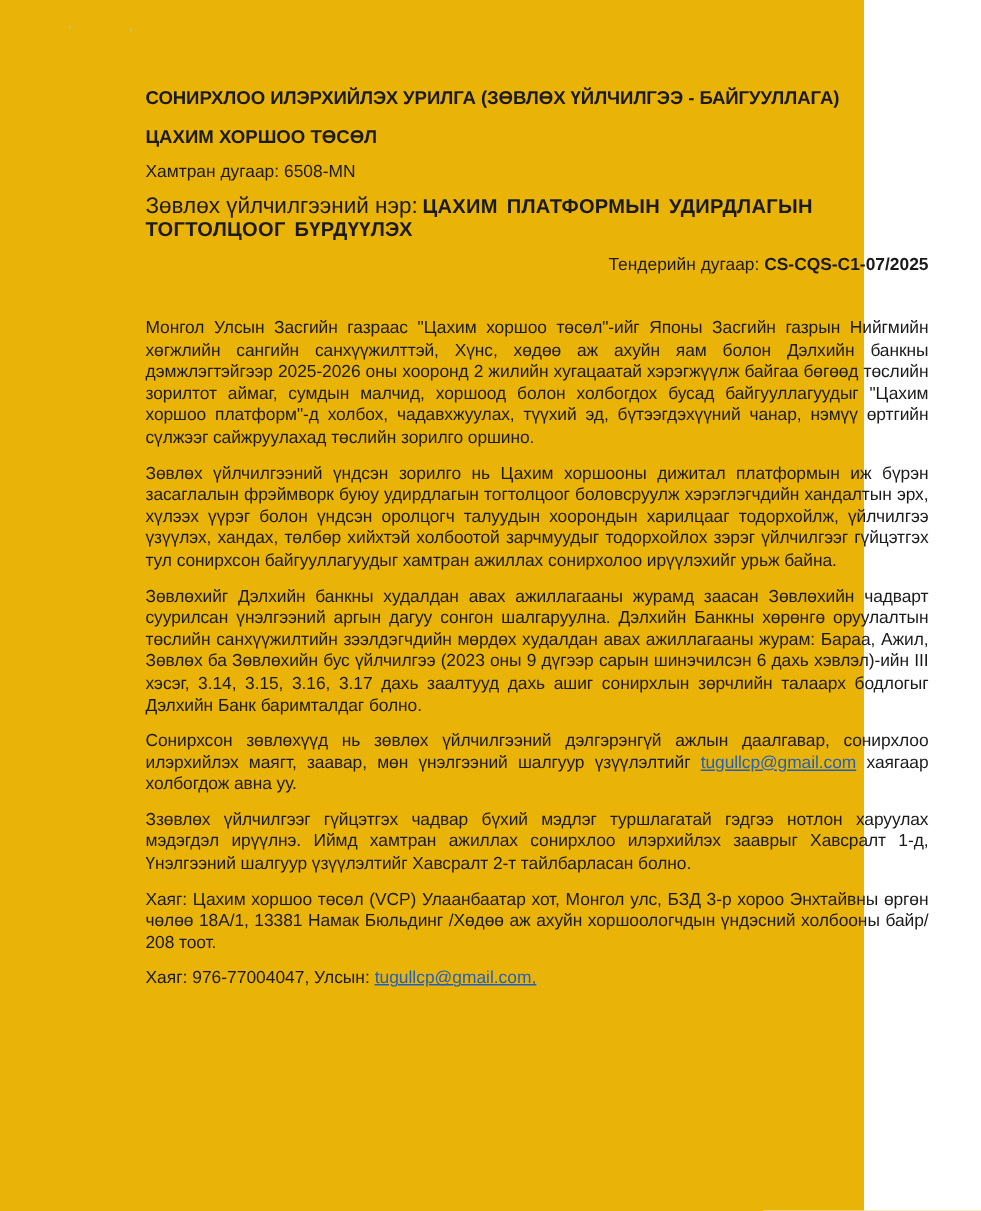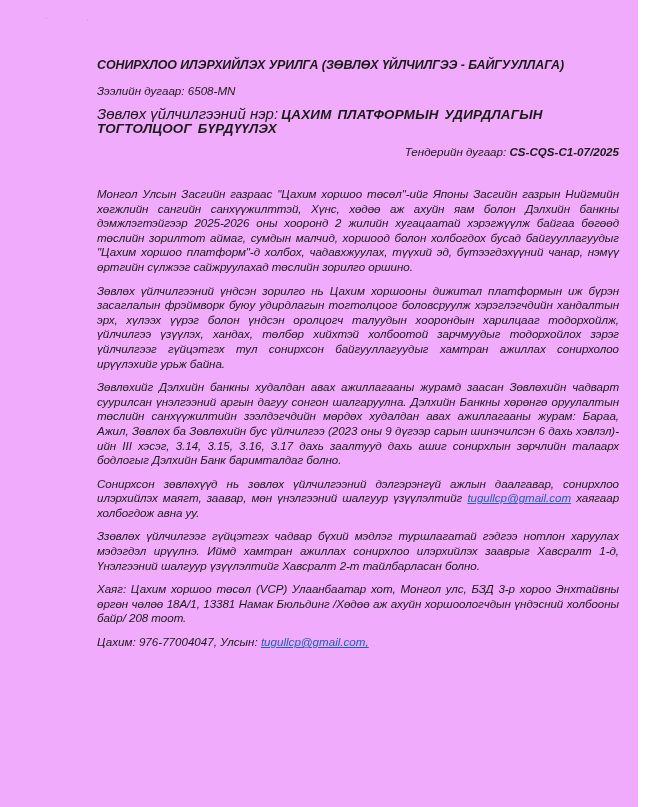--- a/index.html
+++ b/index.html
@@ -11,23 +11,22 @@
       width: 654px;
       height: 807px;
       overflow: hidden;
       position: relative;
       font-family: "Liberation Sans", sans-serif;
       color: #1a1a1a;
     }
     .page {
       position: absolute;
       left: 0; top: 0;
-      width: 638px; height: 807px;
-      background: #f0abfc;
-      font-style: italic;
+      width: 576px; height: 807px;
+      background: #eab308;
     }
     .speck {
       position: absolute;
       width: 1px; height: 2px;
       background: #bbbbbb;
     }
     .content {
       position: absolute;
       left: 97px;
       top: 58px;
@@ -95,23 +94,24 @@
 <body>
 
 <div class="page">
   <span class="speck" style="left:46px;top:17px;"></span>
   <span class="speck" style="left:87px;top:19px;"></span>
 
   <div class="content">
 
     <div class="hdr-title">СОНИРХЛОО ИЛЭРХИЙЛЭХ УРИЛГА (ЗӨВЛӨХ ҮЙЛЧИЛГЭЭ - БАЙГУУЛЛАГА)</div>
 
+    <div class="hdr-project">ЦАХИМ ХОРШОО ТӨСӨЛ</div>
 
     <div class="meta">
-      <span>Зээлийн дугаар:</span>
+      <span>Хамтран дугаар:</span>
       <span>6508-MN</span>
     </div>
 
     <div class="svc-name">
       <span class="svc-label">Зөвлөх үйлчилгээний нэр:</span>
       <span class="svc-value">ЦАХИМ ПЛАТФОРМЫН УДИРДЛАГЫН ТОГТОЛЦООГ БҮРДҮҮЛЭХ</span>
     </div>
 
     <div class="tender">
       <span>Тендерийн дугаар:</span>
@@ -129,20 +129,20 @@
       <a class="email" href="#">tugullcp@gmail.com</a>
       <span>хаягаар холбогдож авна уу.</span>
     </p>
 
     <p class="body">Ззөвлөх үйлчилгээг гүйцэтгэх чадвар бүхий мэдлэг туршлагатай гэдгээ нотлон харуулах мэдэгдэл ирүүлнэ. Иймд хамтран ажиллах сонирхлоо илэрхийлэх зааврыг Хавсралт 1-д, Үнэлгээний шалгуур үзүүлэлтийг Хавсралт 2-т тайлбарласан болно.</p>
 
 
     <p class="body">Хаяг: Цахим хоршоо төсөл (VCP) Улаанбаатар хот, Монгол улс, БЗД 3-р хороо Энхтайвны өргөн чөлөө 18А/1, 13381 Намак Бюльдинг /Хөдөө аж ахуйн хоршоологчдын үндэсний холбооны байр/ 208 тоот.</p>
 
     <div class="contact">
-      <span>Цахим:</span>
+      <span>Хаяг:</span>
       <span>976-77004047,</span>
       <span>Улсын:</span>
       <a class="email" href="#">tugullcp@gmail.com,</a>
     </div>
 
   </div>
 </div>
 
 </body></html>

